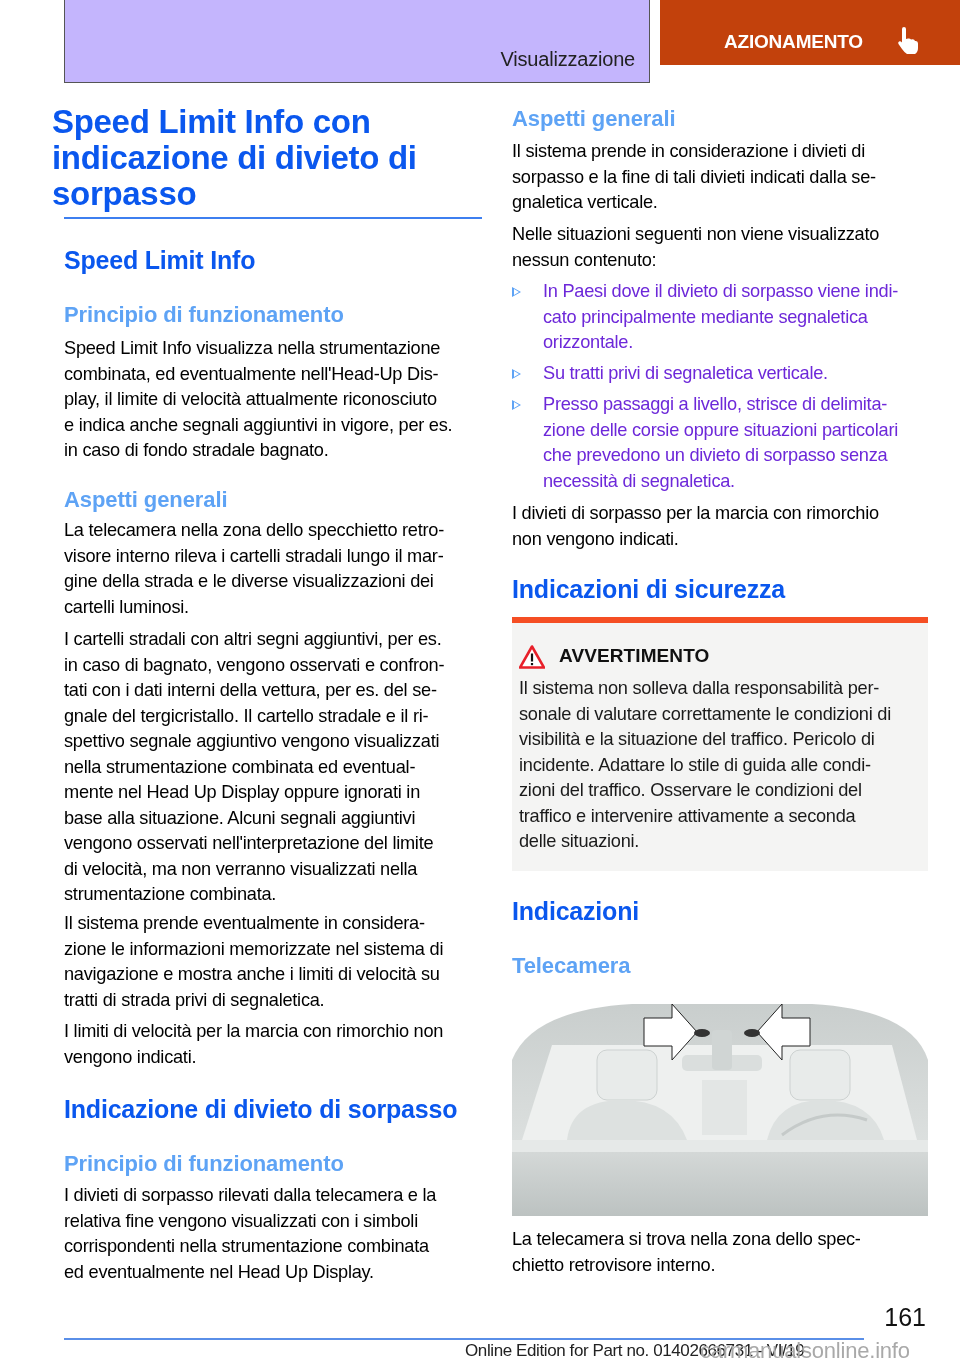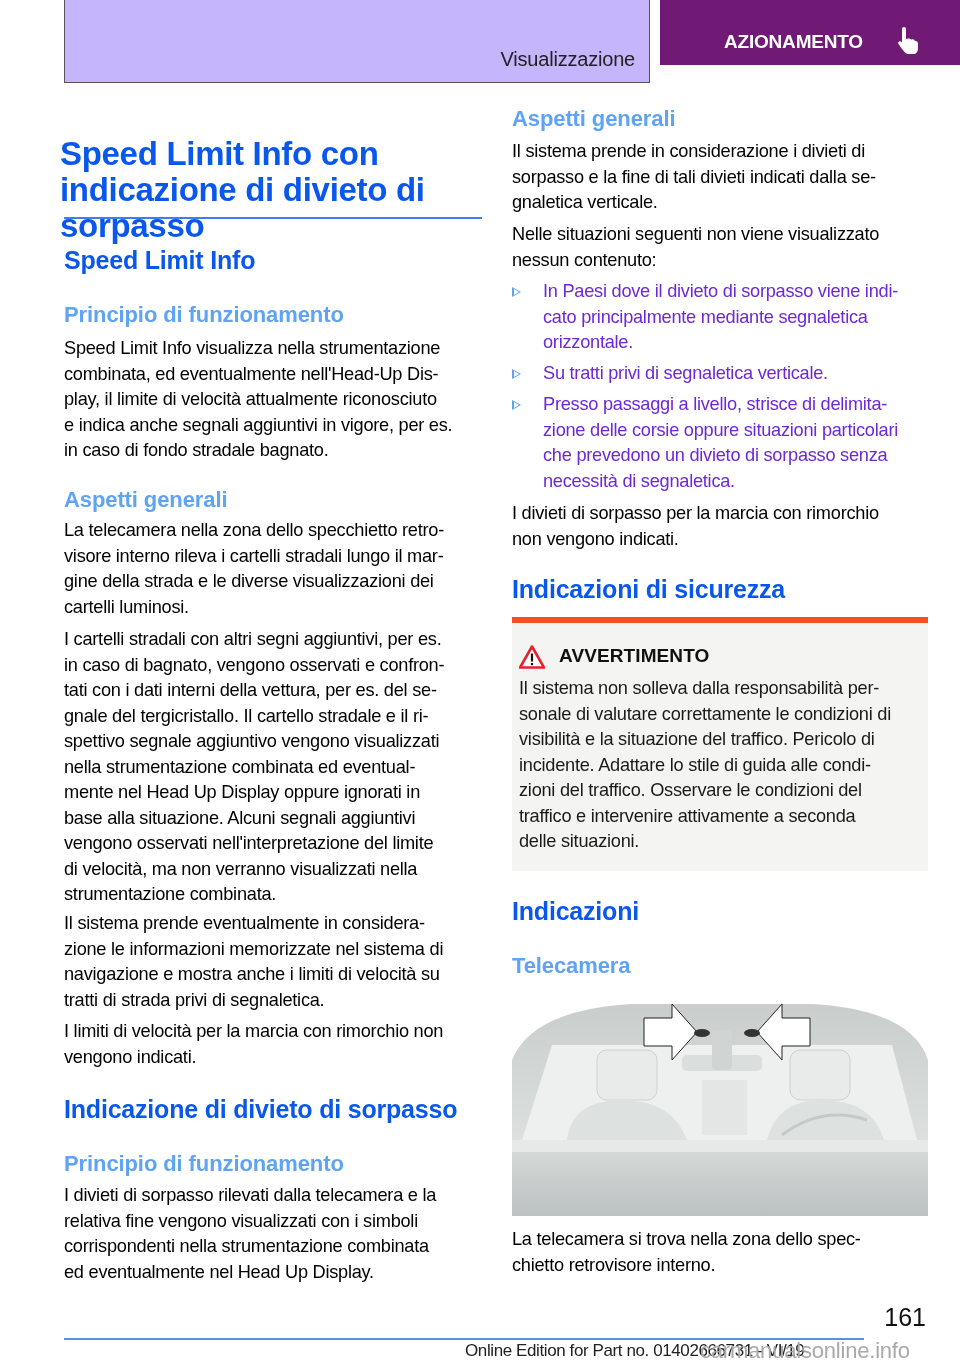--- a/index.html
+++ b/index.html
@@ -3,21 +3,21 @@
 <meta charset="utf-8">
 <style>
   * { box-sizing: border-box; margin: 0; padding: 0; }
   html, body { width: 960px; height: 1362px; background: #ffffff; overflow: hidden; }
   body { position: relative; font-family: "Liberation Sans", sans-serif; color: #1a1a1a; }
 
   
   .hdr-left { position: absolute; left: 64px; top: 0; width: 586px; height: 83px;
     border: 1.5px solid #555; border-top: none; background: #c4b5fd; }
   .hdr-left-label { position: absolute; right: 14px; bottom: 11px; font-size: 20px; color: #222; letter-spacing: -0.2px; }
-  .hdr-right { position: absolute; left: 660px; top: 0; width: 300px; height: 65px; background: #701a75; }
+  .hdr-right { position: absolute; left: 660px; top: 0; width: 300px; height: 65px; background: #c2410c; }
   .hdr-right-label { position: absolute; left: 64px; bottom: 12px; font-size: 19px; font-weight: bold; color: #fff; letter-spacing: -0.2px; }
   .hand-icon { position: absolute; left: 236px; bottom: 10px; width: 24px; height: 28px; }
 
   .h1 { position: absolute; font-size: 33px; line-height: 36px; font-weight: bold; color: #0a57ee; letter-spacing: -0.3px; }
   .h1-rule { position: absolute; height: 2px; background: #3d7ff0; }
   .h2 { position: absolute; font-size: 25px; font-weight: bold; color: #0a57ee; letter-spacing: -0.2px; }
   .h3 { position: absolute; font-size: 22px; font-weight: bold; color: #5ea3f5; letter-spacing: -0.1px; }
   .p { position: absolute; font-size: 18.2px; line-height: 25.5px; color: #000000; letter-spacing: -0.25px; }
 
   .bullet { position: absolute; font-size: 18.2px; line-height: 25.5px; color: #6d28d9; letter-spacing: -0.25px; padding-left: 31px; }
@@ -46,21 +46,21 @@
   <span class="hdr-left-label">Visualizzazione</span>
 </div>
 <div class="hdr-right">
   <span class="hdr-right-label">AZIONAMENTO</span>
   <svg class="hand-icon" viewBox="0 0 24 28">
     <path d="M6 2 Q6 0 8 0 Q10 0 10 2 L10 12 L12 11.5 Q14 11 15 12.5 L16.5 12.3 Q18.5 12.2 19 14 L20 14 Q22 14.2 22 16.5 L22 21 Q22 25 19 27 L11 27 Q8 25 6 22 L2.5 17 Q1.5 15.5 3 14.5 Q4.5 13.8 6 15.5 Z" fill="#fff"></path>
   </svg>
 </div>
 
 <div>
-  <div class="h1" style="left:60px; top:104px;margin-top:32px;">
+  <div class="h1" style="left:52px; top:104px;">
     <div>Speed Limit Info con</div>
     <div>indicazione di divieto di</div>
     <div>sorpasso</div>
   </div>
   <div class="h1-rule" style="left:64px; top:217px; width:418px;"></div>
 
   <div class="h2" style="left:64px; top:246px;">Speed Limit Info</div>
 
   <div class="h3" style="left:64px; top:302px;">Principio di funzionamento</div>
   <div class="p" style="left:64px; top:336px;">

